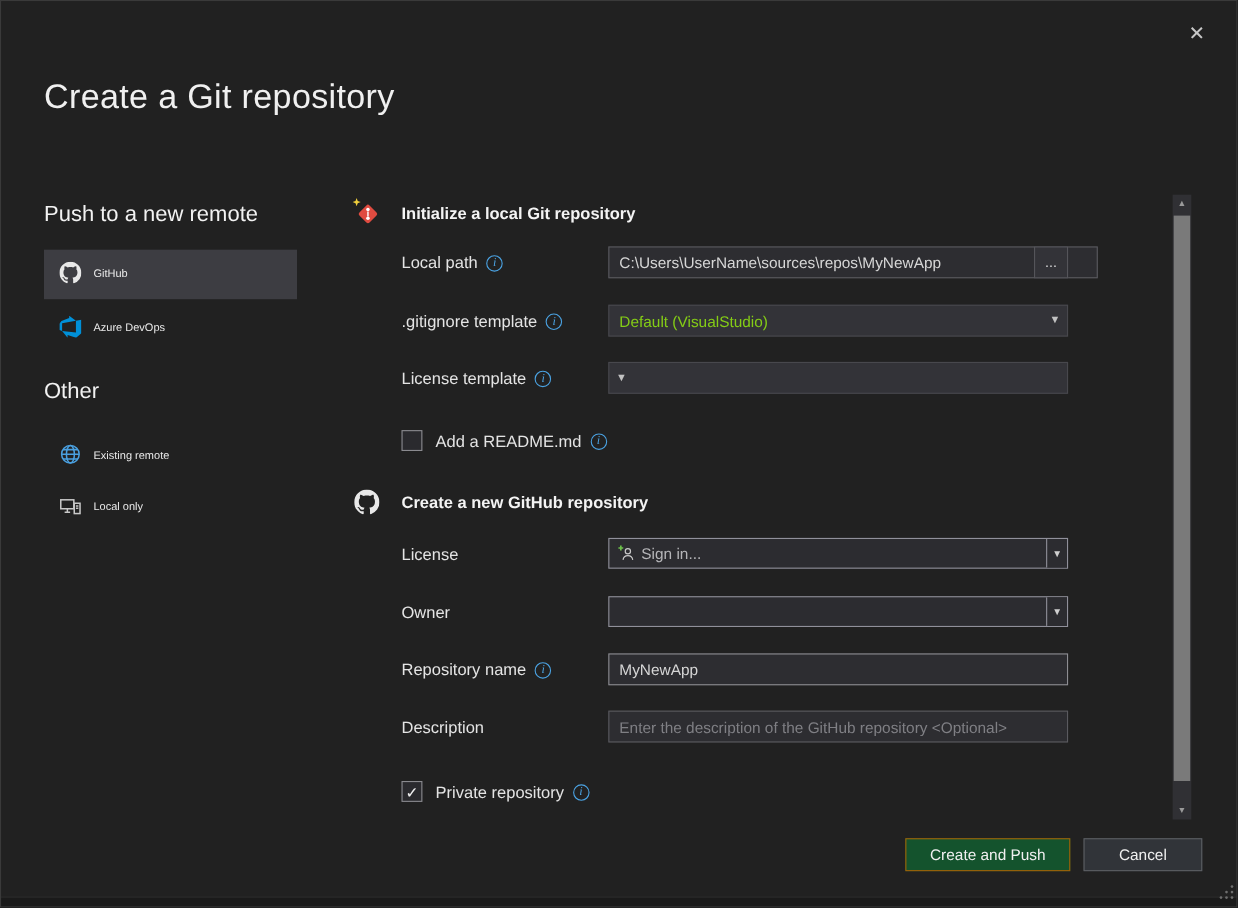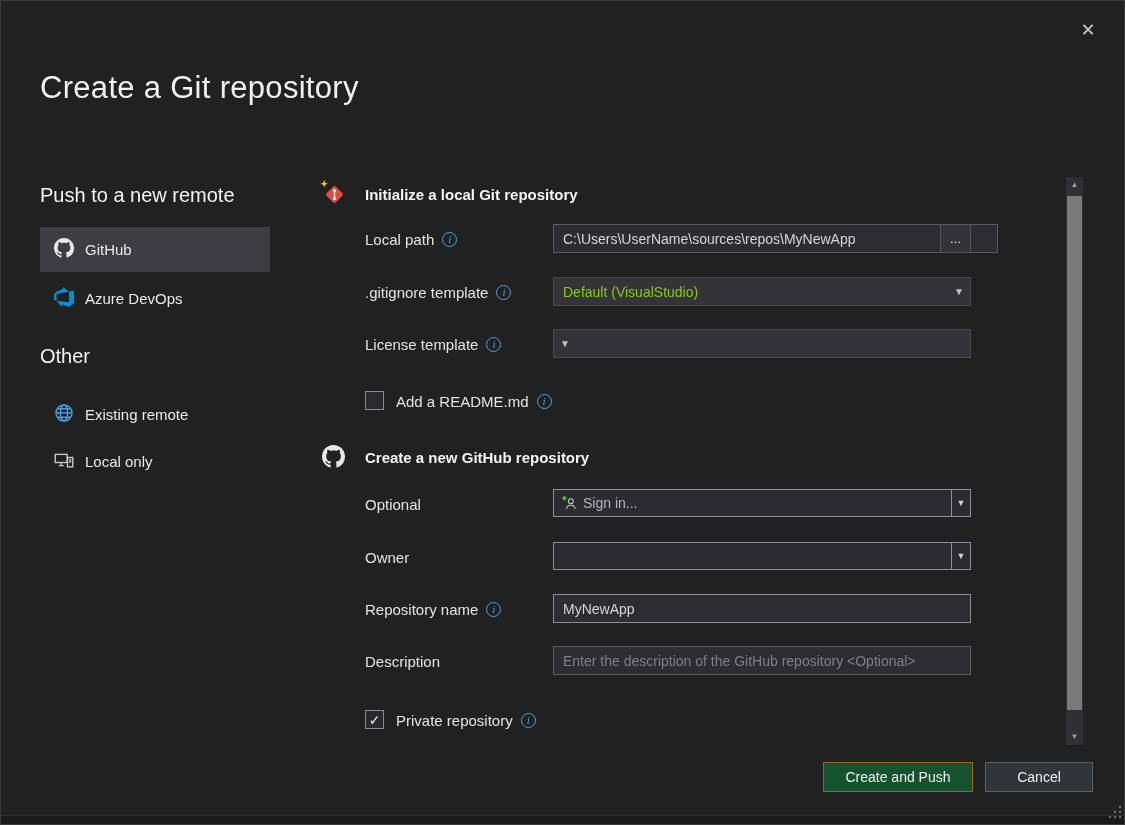--- a/index.html
+++ b/index.html
@@ -21,21 +21,21 @@
   }
   .dlg-title {
     position:absolute; left:40px; top:70px;
     font-size:31px; font-weight:300; color:#f0f0f0; letter-spacing:.3px;
   }
 
   
   .side-header { position:absolute; left:40px; font-size:20px; color:#f2f2f2; }
   .side-item {
     position:absolute; left:40px; width:230px; display:flex; align-items:center;
-    gap:11px; padding-left:14px; cursor:pointer; font-size:15px; color:#eaeaea;
+    gap:11px; padding-left:14px; cursor:pointer; font-size:10px; color:#eaeaea;
   }
   .side-item.selected { background:#3d3d42; }
   .side-item svg { flex:0 0 auto; }
 
   
   .sec-icon { position:absolute; }
   .sec-title { position:absolute; left:365px; font-size:15px; font-weight:bold; color:#f4f4f4; }
 
   .row { position:absolute; left:365px; width:687px; height:30px; }
   .row .lbl { display:inline-flex; align-items:center; height:30px; font-size:15px; color:#e4e4e4; gap:8px; }
@@ -224,21 +224,21 @@
 
   <span class="sec-icon" style="left:322px; top:445px;">
     <svg viewBox="0 0 16 16" width="23" height="23" fill="#e8e8e8">
         <path d="M8 0C3.58 0 0 3.58 0 8c0 3.54 2.29 6.53 5.47 7.59.4.07.55-.17.55-.38 0-.19-.01-.82-.01-1.49-2.01.37-2.53-.49-2.69-.94-.09-.23-.48-.94-.82-1.13-.28-.15-.68-.52-.01-.53.63-.01 1.08.58 1.23.82.72 1.21 1.87.87 2.33.66.07-.52.28-.87.51-1.07-1.78-.2-3.64-.89-3.64-3.95 0-.87.31-1.59.82-2.15-.08-.2-.36-1.02.08-2.12 0 0 .67-.21 2.2.82.64-.18 1.32-.27 2-.27s1.36.09 2 .27c1.53-1.04 2.2-.82 2.2-.82.44 1.1.16 1.92.08 2.12.51.56.82 1.27.82 2.15 0 3.07-1.87 3.75-3.65 3.95.29.25.54.73.54 1.48 0 1.07-.01 1.93-.01 2.2 0 .21.15.46.55.38A8.01 8.01 0 0 0 16 8c0-4.42-3.58-8-8-8z"></path>
       </svg>
   </span>
   <div class="sec-title" style="top:449px;">Create a new GitHub repository</div>
 
   <div class="row" style="top:489px;">
     <span class="lbl">
-        <span>Optional</span>
+        <span>License</span>
       </span>
     <span class="ctl">
       <span class="combo">
         <span class="c-icon">
           <svg viewBox="0 0 16 16" width="16" height="16" fill="none">
               <path d="M1.2 3.2h4.4M3.4 1v4.4" stroke="#6cc04a" stroke-width="1.5"></path>
               <circle cx="9.8" cy="6.2" r="2.4" stroke="#c8c8c8" stroke-width="1.1"></circle>
               <path d="M5.4 14c.3-2.4 2.1-3.8 4.4-3.8s4.1 1.4 4.4 3.8" stroke="#c8c8c8" stroke-width="1.1"></path>
             </svg>
         </span>

